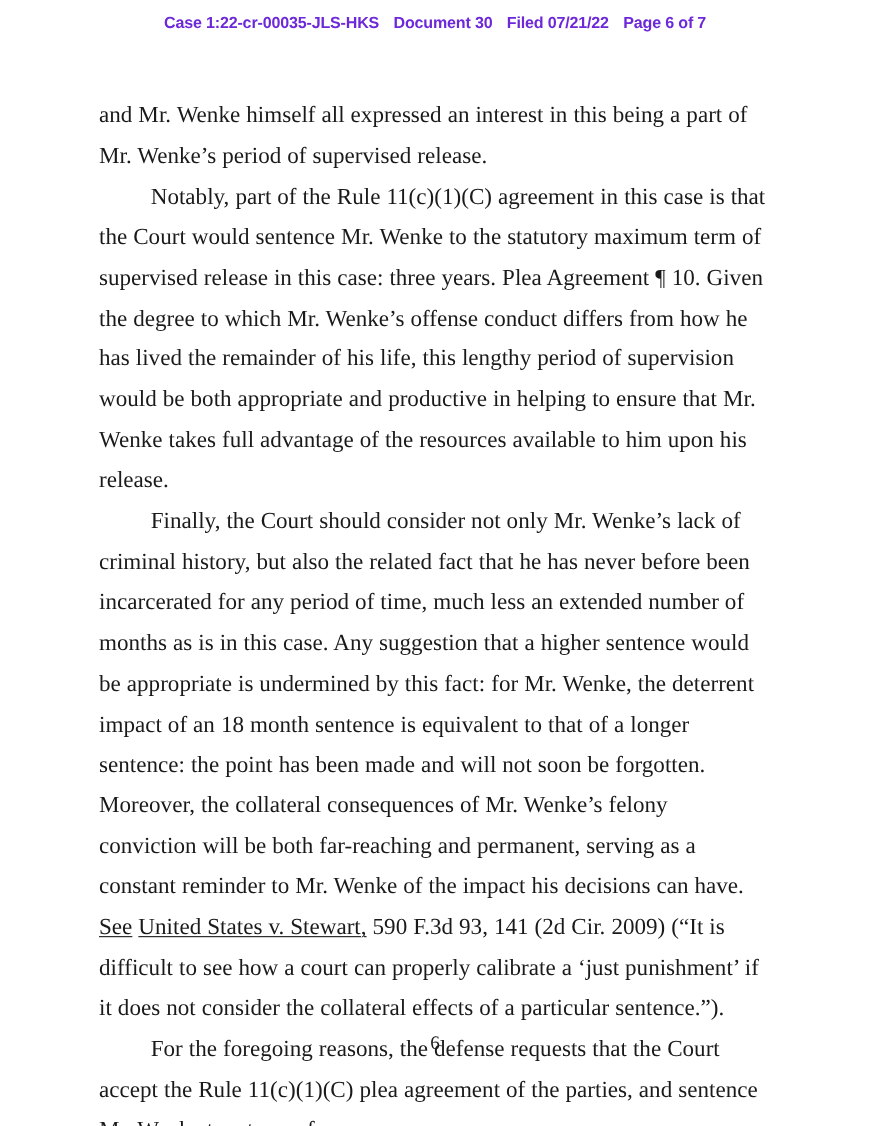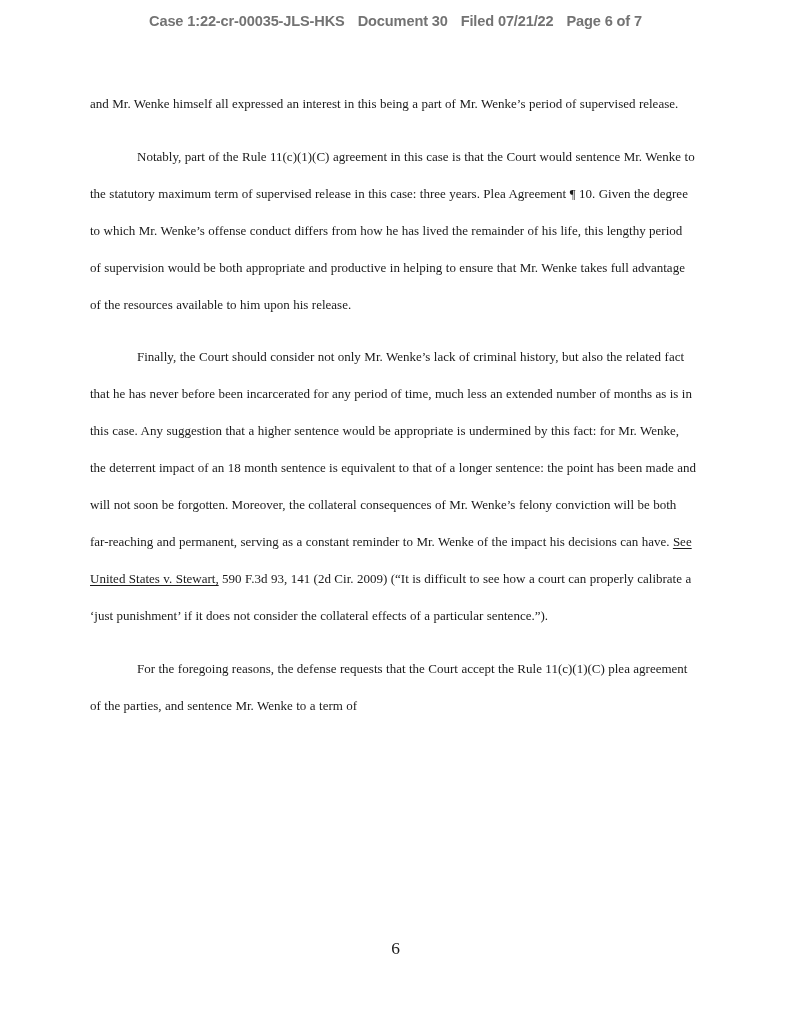--- a/index.html
+++ b/index.html
@@ -29,42 +29,42 @@
   .ecf-header {
     position: absolute;
     top: 13px;
     left: 0;
     width: 791px;
     text-align: center;
     font-family: "Liberation Sans", "DejaVu Sans", sans-serif;
     font-size: 14.6px;
     font-weight: 700;
     letter-spacing: -0.15px;
-    color: #737373;
+    color: #6d28d9;
     white-space: nowrap;
   }
   .ecf-header .seg { display: inline; }
   .ecf-gap-lg { display: inline-block; width: 13px; }
 
   
   .doc-body {
     position: absolute;
     left: 90px;
     top: 86px;
     width: 606px;
   }
 
   .para {
     margin: 0;
-    font-size: 13px;
+    font-size: 21px;
     line-height: 36.9px;
     text-align: left;
     word-spacing: 0.2px;
   }
-  .para + .para { margin-top: 16px; }
+  .para + .para { margin-top: 0; }
 
   .indent { display: inline-block; width: 47px; }
 
   u.cite {
     text-underline-offset: 1.5px;
     text-decoration-thickness: 1px;
   }
 
   
   .page-number {

